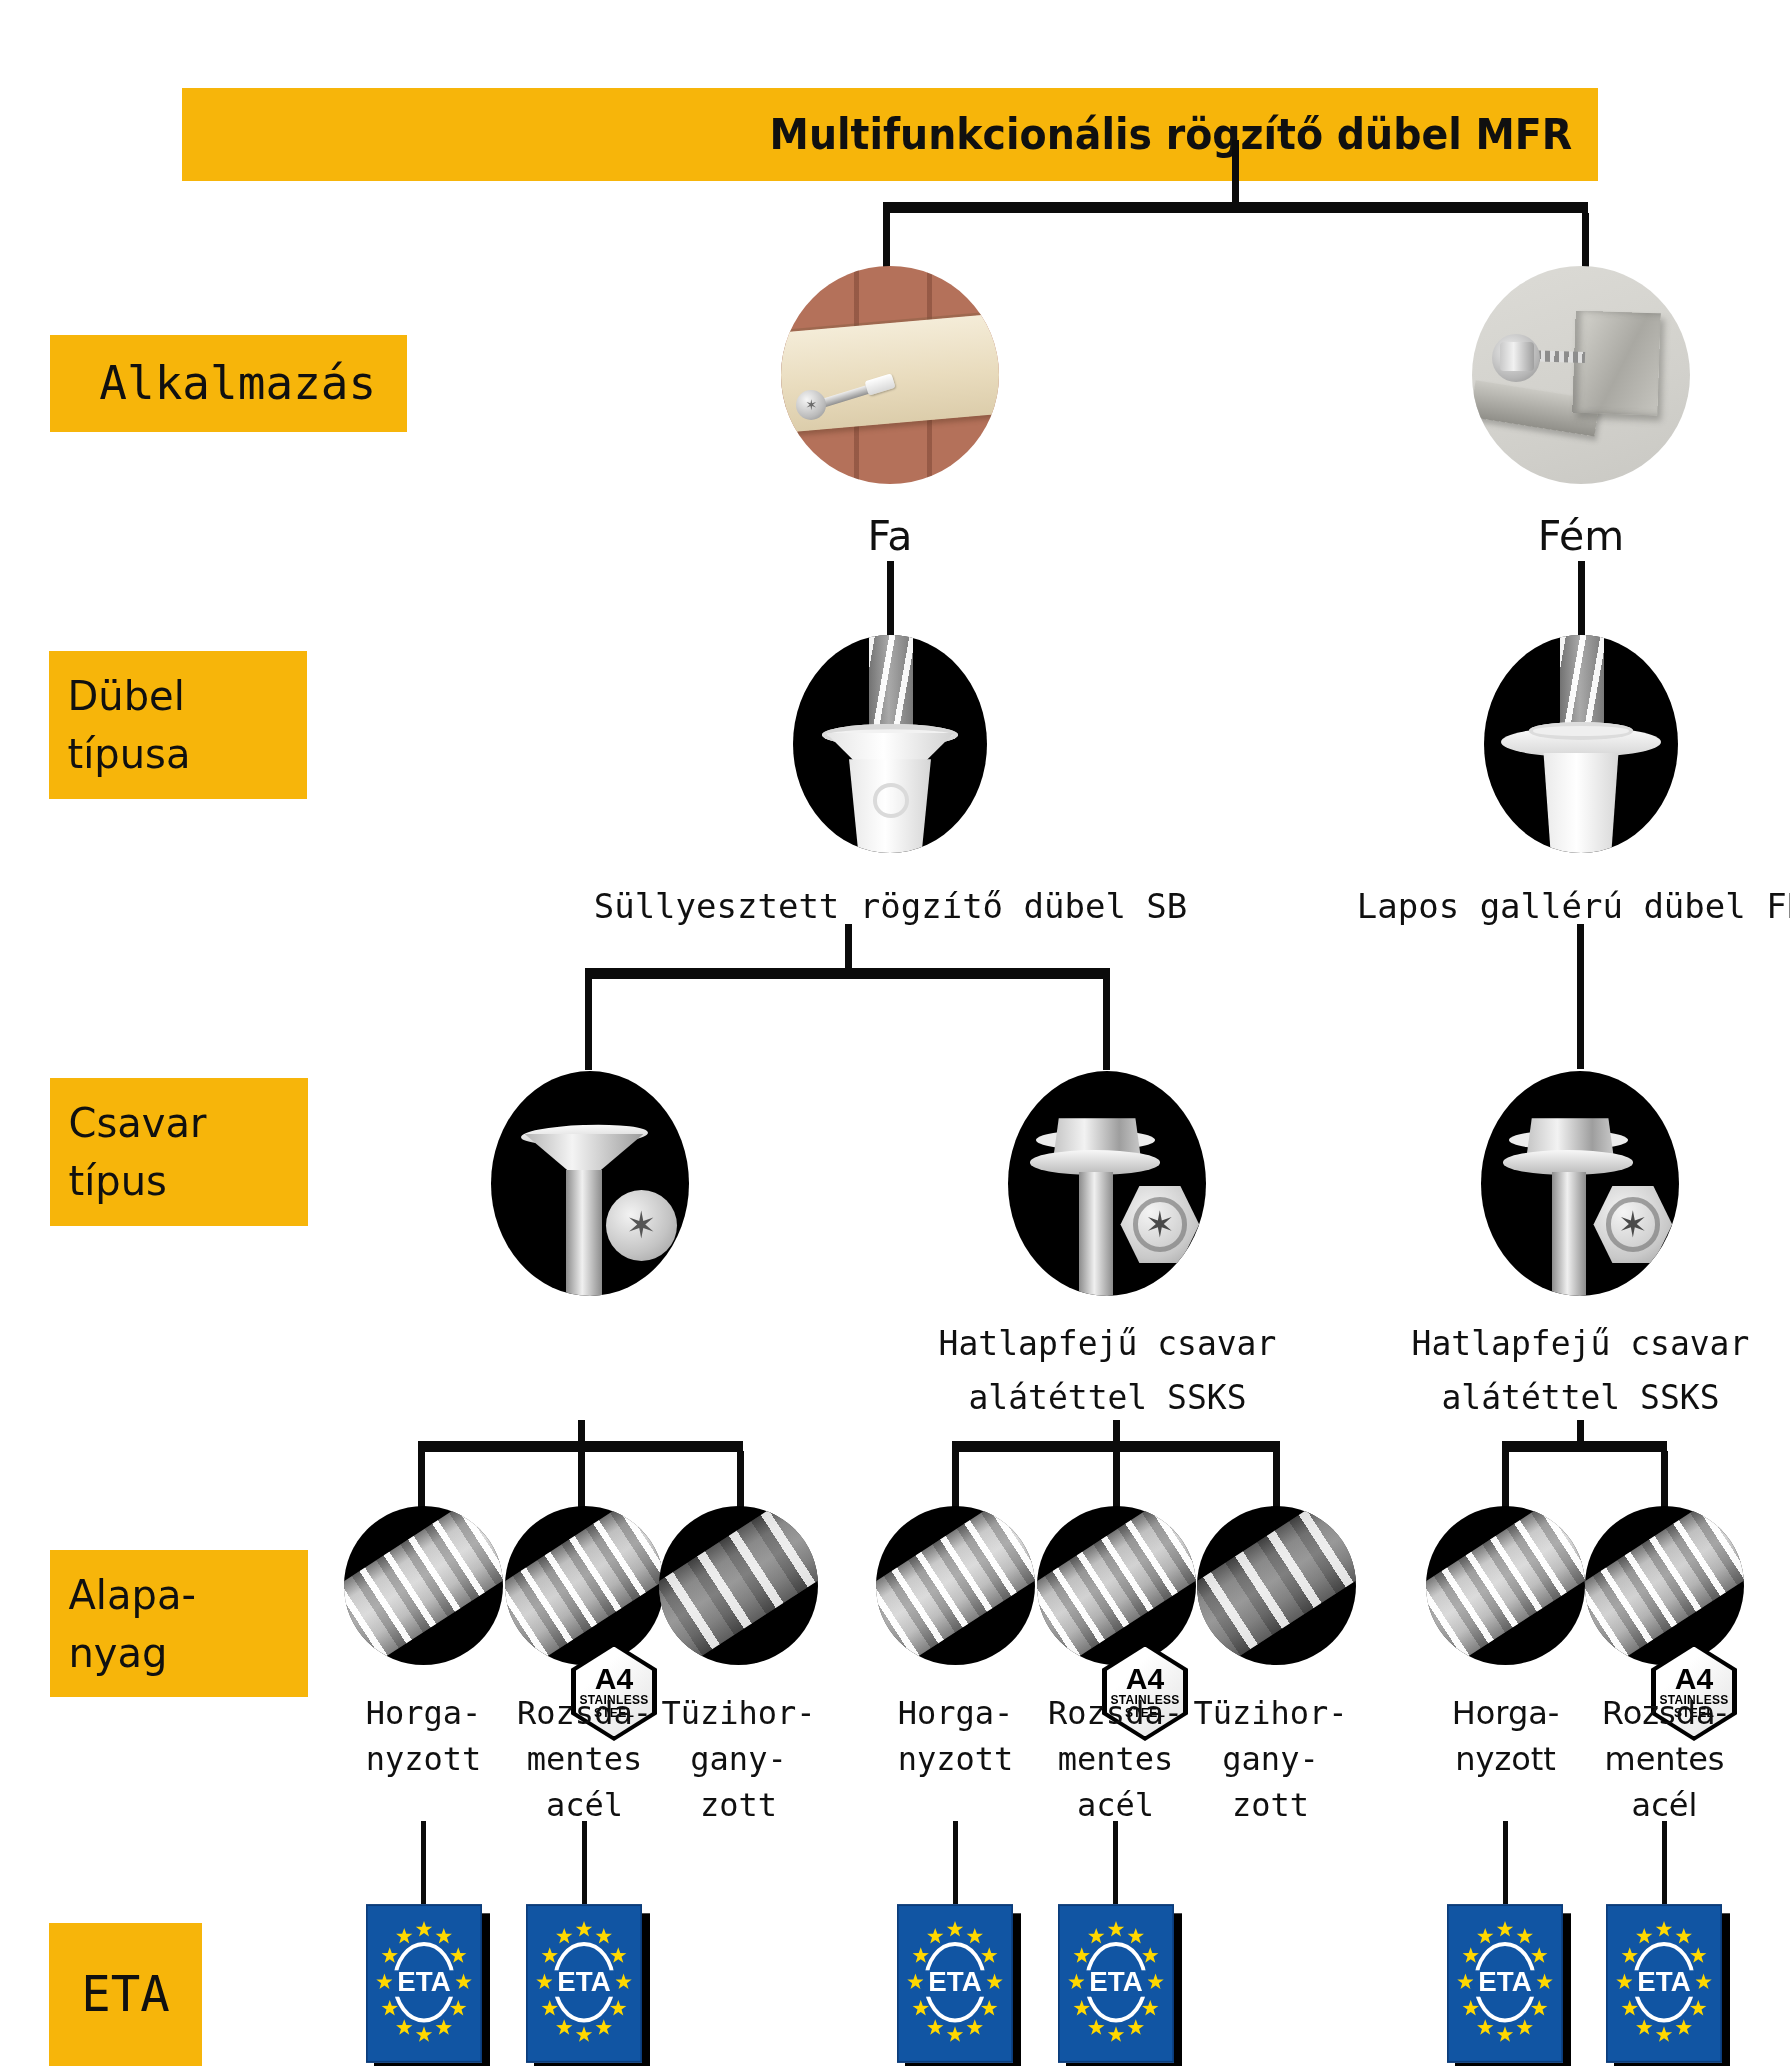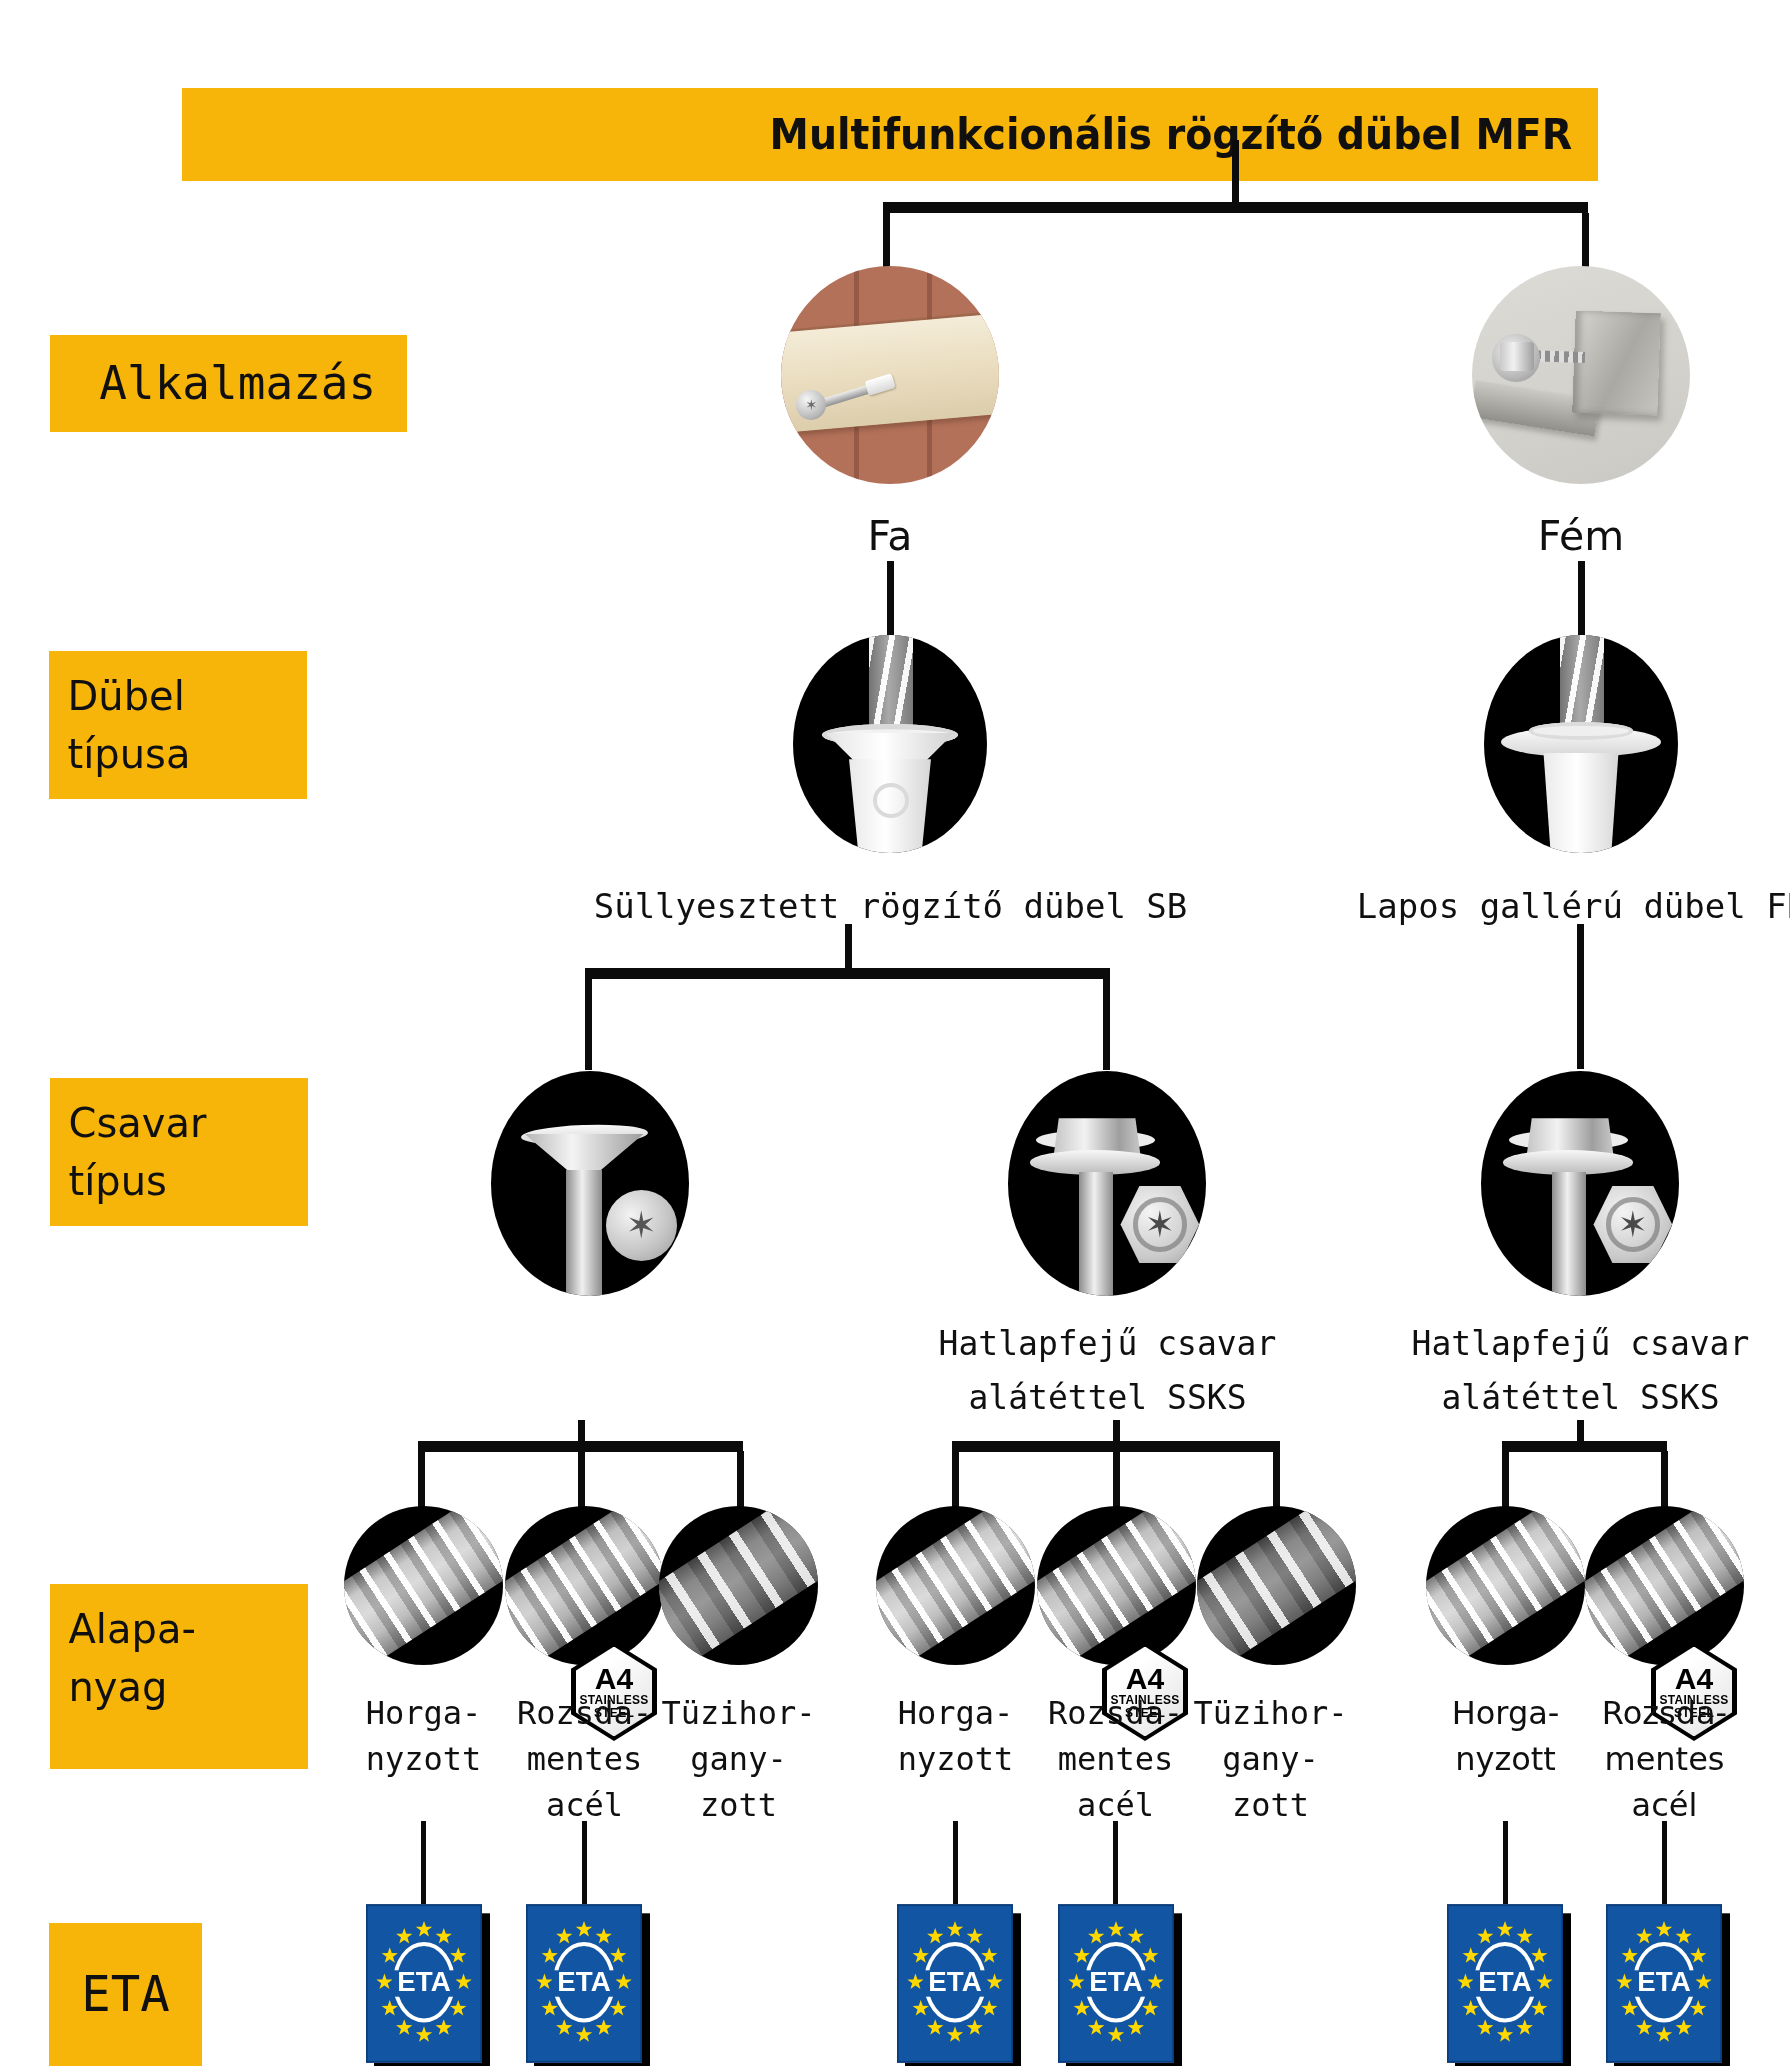--- a/index.html
+++ b/index.html
@@ -11,21 +11,21 @@
   .geo{font-family:"DejaVu Sans","Liberation Sans",sans-serif;}
 
   
   .title-bar{left:182px;top:48px;width:1416px;height:93px;line-height:93px;text-align:right;margin-top:40px;}
   .title-bar span{display:inline-block;transform:scaleX(.94);font-weight:bold;font-size:42px;letter-spacing:0;}
 
   
   .rl1{left:50px;top:335px;width:357px;height:97px;font-size:46px;line-height:97px;padding-left:18.5px;}
   .rl2{left:49px;top:651px;width:258px;height:148px;font-size:40px;line-height:58px;padding:16px 0 0 18.5px;}
   .rl3{left:50px;top:1078px;width:258px;height:148px;font-size:40px;line-height:58px;padding:16px 0 0 18.5px;}
-  .rl4{left:50px;top:1584px;width:258px;height:185px;font-size:40px;line-height:58px;padding:16px 0 0 18.5px;}
+  .rl4{left:50px;top:1550px;width:258px;height:147px;font-size:40px;line-height:58px;padding:16px 0 0 18.5px;}
   .rl5{left:49px;top:1923px;width:153px;height:143px;font-size:49px;line-height:143px;text-align:center;}
 
   
   .photo{position:absolute;width:218px;height:218px;border-radius:50%;overflow:hidden;}
   .fa-bg{position:absolute;inset:0;background:#b4715a;}
   .fa-bg::after{content:'';position:absolute;inset:0;
      background:repeating-linear-gradient(90deg,rgba(60,20,10,.25) 0 4.6px,rgba(0,0,0,0) 4.6px 73px);}
   .fa-beam{position:absolute;left:-8%;top:26%;width:118%;height:46%;transform:rotate(-5deg);
      background:linear-gradient(180deg,#f4ecd8 0%,#e9dcbe 55%,#dccdab 100%);
      box-shadow:0 -2.6px 0 rgba(120,90,60,.35),0 4px 5.3px rgba(80,50,30,.35);}

